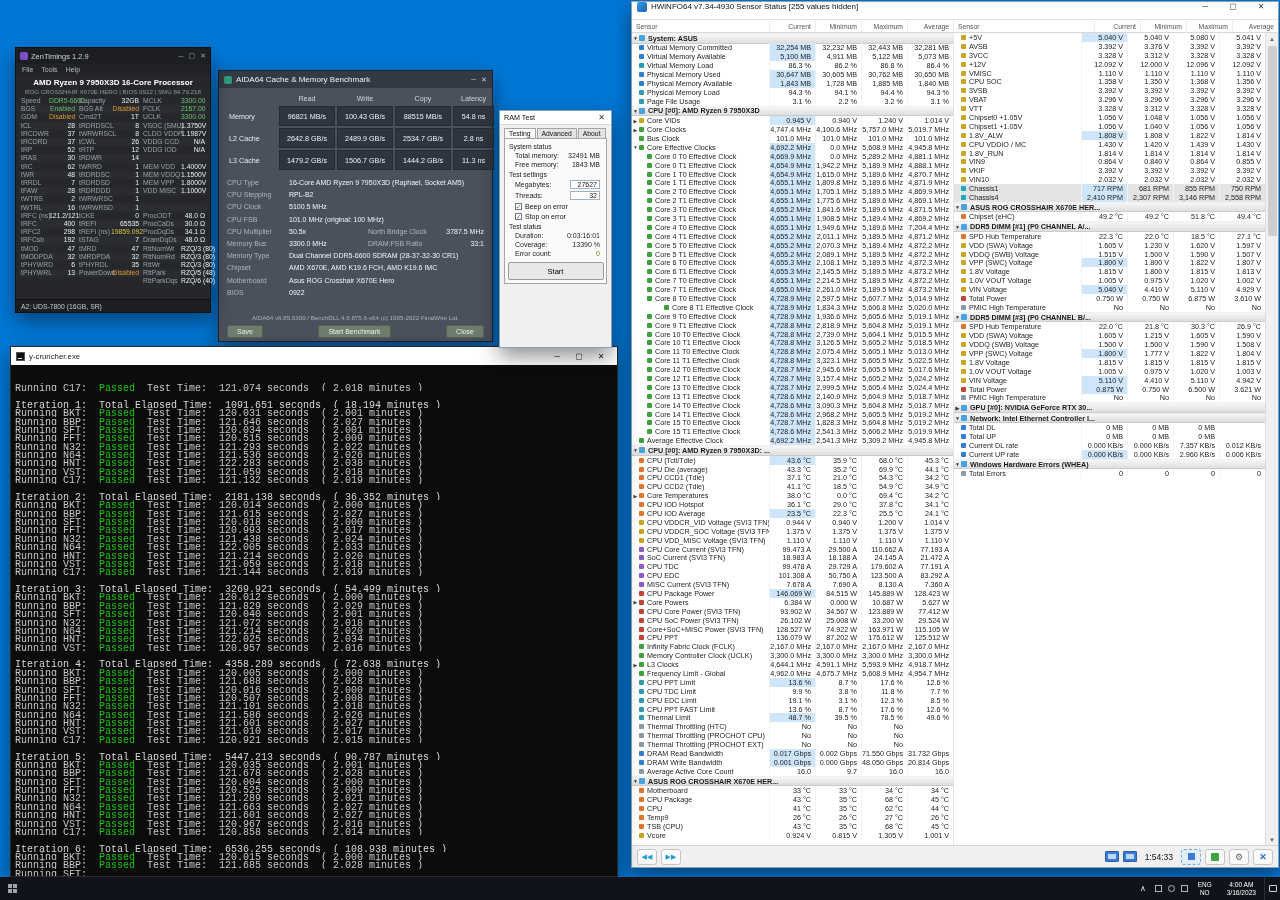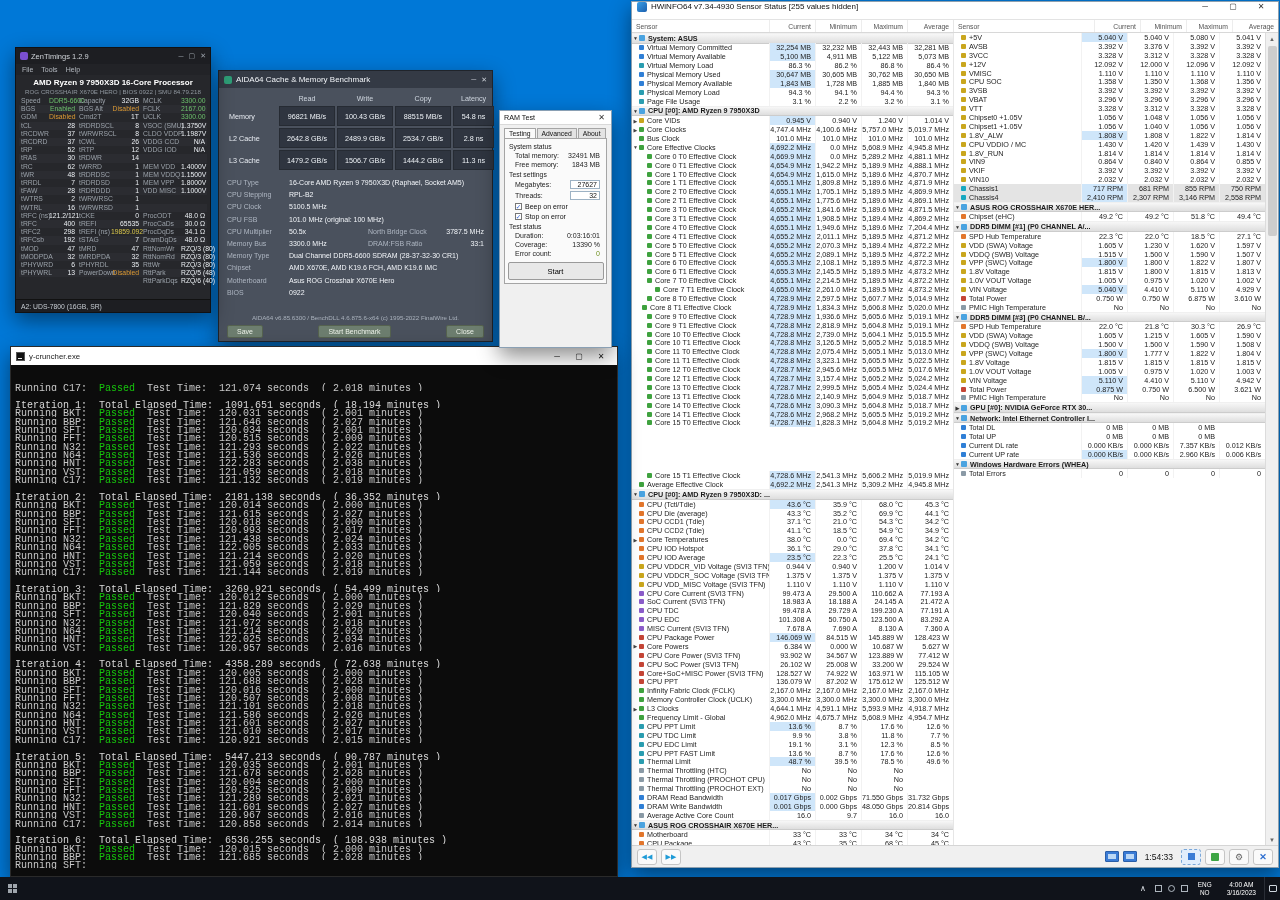--- a/index.html
+++ b/index.html
@@ -400,39 +400,39 @@
           </div>
           <div class="hrow" style="padding-left: 8px;">
             <span class="hrow-arrow"></span>
             <span class="hrow-icon" style="background: rgb(63, 162, 63);"></span>
             <span class="hrow-label">Core 7 T0 Effective Clock</span>
             <span class="hval hl">4,655.1 MHz</span>
             <span class="hval">2,214.5 MHz</span>
             <span class="hval">5,189.5 MHz</span>
             <span class="hval">4,872.2 MHz</span>
           </div>
-          <div class="hrow" style="padding-left: 16px;">
+          <div class="hrow" style="padding-left: 8px;">
             <span class="hrow-arrow"></span>
             <span class="hrow-icon" style="background: rgb(63, 162, 63);"></span>
             <span class="hrow-label">Core 7 T1 Effective Clock</span>
             <span class="hval hl">4,655.0 MHz</span>
             <span class="hval">2,261.0 MHz</span>
             <span class="hval">5,189.5 MHz</span>
             <span class="hval">4,873.2 MHz</span>
           </div>
           <div class="hrow" style="padding-left: 8px;">
             <span class="hrow-arrow"></span>
             <span class="hrow-icon" style="background: rgb(63, 162, 63);"></span>
             <span class="hrow-label">Core 8 T0 Effective Clock</span>
             <span class="hval hl">4,728.9 MHz</span>
             <span class="hval">2,597.5 MHz</span>
             <span class="hval">5,607.7 MHz</span>
             <span class="hval">5,014.9 MHz</span>
           </div>
-          <div class="hrow" style="padding-left: 3px;">
+          <div class="hrow" style="padding-left: 25px;">
             <span class="hrow-arrow"></span>
             <span class="hrow-icon" style="background: rgb(63, 162, 63);"></span>
             <span class="hrow-label">Core 8 T1 Effective Clock</span>
             <span class="hval hl">4,728.9 MHz</span>
             <span class="hval">1,834.3 MHz</span>
             <span class="hval">5,606.8 MHz</span>
             <span class="hval">5,020.0 MHz</span>
           </div>
           <div class="hrow" style="padding-left: 8px;">
             <span class="hrow-arrow"></span>
@@ -544,21 +544,21 @@
           </div>
           <div class="hrow" style="padding-left: 8px;">
             <span class="hrow-arrow"></span>
             <span class="hrow-icon" style="background: rgb(63, 162, 63);"></span>
             <span class="hrow-label">Core 15 T0 Effective Clock</span>
             <span class="hval hl">4,728.7 MHz</span>
             <span class="hval">1,828.3 MHz</span>
             <span class="hval">5,604.8 MHz</span>
             <span class="hval">5,019.2 MHz</span>
           </div>
-          <div class="hrow" style="padding-left: 8px; margin-top: 44px;">
+          <div class="hrow" style="padding-left: 8px;">
             <span class="hrow-arrow"></span>
             <span class="hrow-icon" style="background: rgb(63, 162, 63);"></span>
             <span class="hrow-label">Core 15 T1 Effective Clock</span>
             <span class="hval hl">4,728.6 MHz</span>
             <span class="hval">2,541.3 MHz</span>
             <span class="hval">5,606.2 MHz</span>
             <span class="hval">5,019.9 MHz</span>
           </div>
           <div class="hrow">
             <span class="hrow-arrow"></span>
@@ -681,21 +681,21 @@
             <span class="hval">18.188 A</span>
             <span class="hval">24.145 A</span>
             <span class="hval">21.472 A</span>
           </div>
           <div class="hrow">
             <span class="hrow-arrow"></span>
             <span class="hrow-icon" style="background: rgb(139, 92, 201);"></span>
             <span class="hrow-label">CPU TDC</span>
             <span class="hval">99.478 A</span>
             <span class="hval">29.729 A</span>
-            <span class="hval">199.230 A</span>
+            <span class="hval">179.602 A</span>
             <span class="hval">77.191 A</span>
           </div>
           <div class="hrow">
             <span class="hrow-arrow"></span>
             <span class="hrow-icon" style="background: rgb(139, 92, 201);"></span>
             <span class="hrow-label">CPU EDC</span>
             <span class="hval">101.308 A</span>
             <span class="hval">50.750 A</span>
             <span class="hval">123.500 A</span>
             <span class="hval">83.292 A</span>
@@ -1813,20 +1813,21 @@
         <div class="yline"><span>Running HNT:  </span><span class="pass">Passed</span><span>  Test Time:  121.601 seconds  ( 2.027 minutes )</span></div>
         <div class="yline"><span>Running VST:  </span><span class="pass">Passed</span><span>  Test Time:  121.010 seconds  ( 2.017 minutes )</span></div>
         <div class="yline"><span>Running C17:  </span><span class="pass">Passed</span><span>  Test Time:  120.921 seconds  ( 2.015 minutes )</span></div>
         <div class="yline plain"></div>
         <div class="yline plain">Iteration 5:  Total Elapsed Time:  5447.213 seconds  ( 90.787 minutes )</div>
         <div class="yline"><span>Running BKT:  </span><span class="pass">Passed</span><span>  Test Time:  120.035 seconds  ( 2.001 minutes )</span></div>
         <div class="yline"><span>Running BBP:  </span><span class="pass">Passed</span><span>  Test Time:  121.678 seconds  ( 2.028 minutes )</span></div>
         <div class="yline"><span>Running SFT:  </span><span class="pass">Passed</span><span>  Test Time:  120.004 seconds  ( 2.000 minutes )</span></div>
         <div class="yline"><span>Running FFT:  </span><span class="pass">Passed</span><span>  Test Time:  120.525 seconds  ( 2.009 minutes )</span></div>
         <div class="yline"><span>Running N32:  </span><span class="pass">Passed</span><span>  Test Time:  121.289 seconds  ( 2.021 minutes )</span></div>
+        <div class="yline"><span>Running N64:  </span><span class="pass">Passed</span><span>  Test Time:  121.663 seconds  ( 2.027 minutes )</span></div>
         <div class="yline"><span>Running HNT:  </span><span class="pass">Passed</span><span>  Test Time:  121.601 seconds  ( 2.027 minutes )</span></div>
         <div class="yline"><span>Running VST:  </span><span class="pass">Passed</span><span>  Test Time:  120.967 seconds  ( 2.016 minutes )</span></div>
         <div class="yline"><span>Running C17:  </span><span class="pass">Passed</span><span>  Test Time:  120.858 seconds  ( 2.014 minutes )</span></div>
         <div class="yline plain"></div>
         <div class="yline plain">Iteration 6:  Total Elapsed Time:  6536.255 seconds  ( 108.938 minutes )</div>
         <div class="yline"><span>Running BKT:  </span><span class="pass">Passed</span><span>  Test Time:  120.015 seconds  ( 2.000 minutes )</span></div>
         <div class="yline"><span>Running BBP:  </span><span class="pass">Passed</span><span>  Test Time:  121.685 seconds  ( 2.028 minutes )</span></div>
         <div class="yline"><span>Running SFT:</span><span class="pass"></span><span></span></div>
       </div>
   </div>

